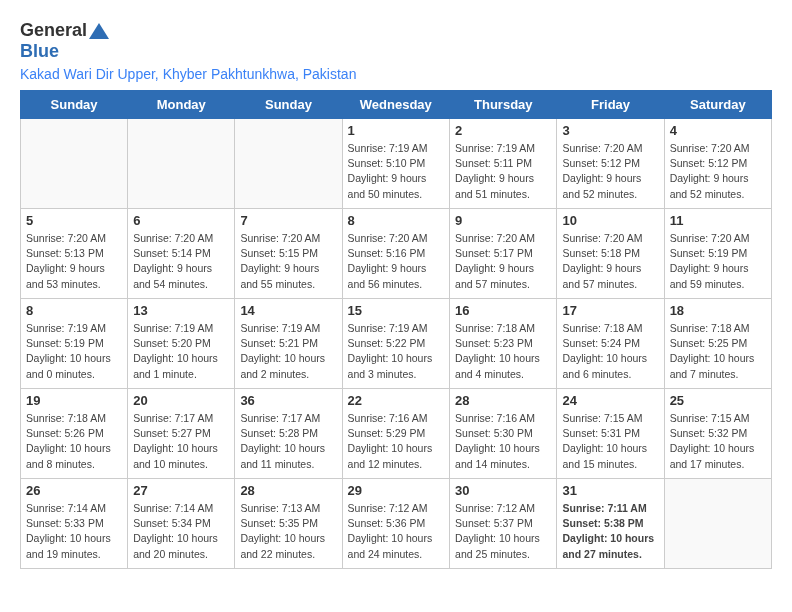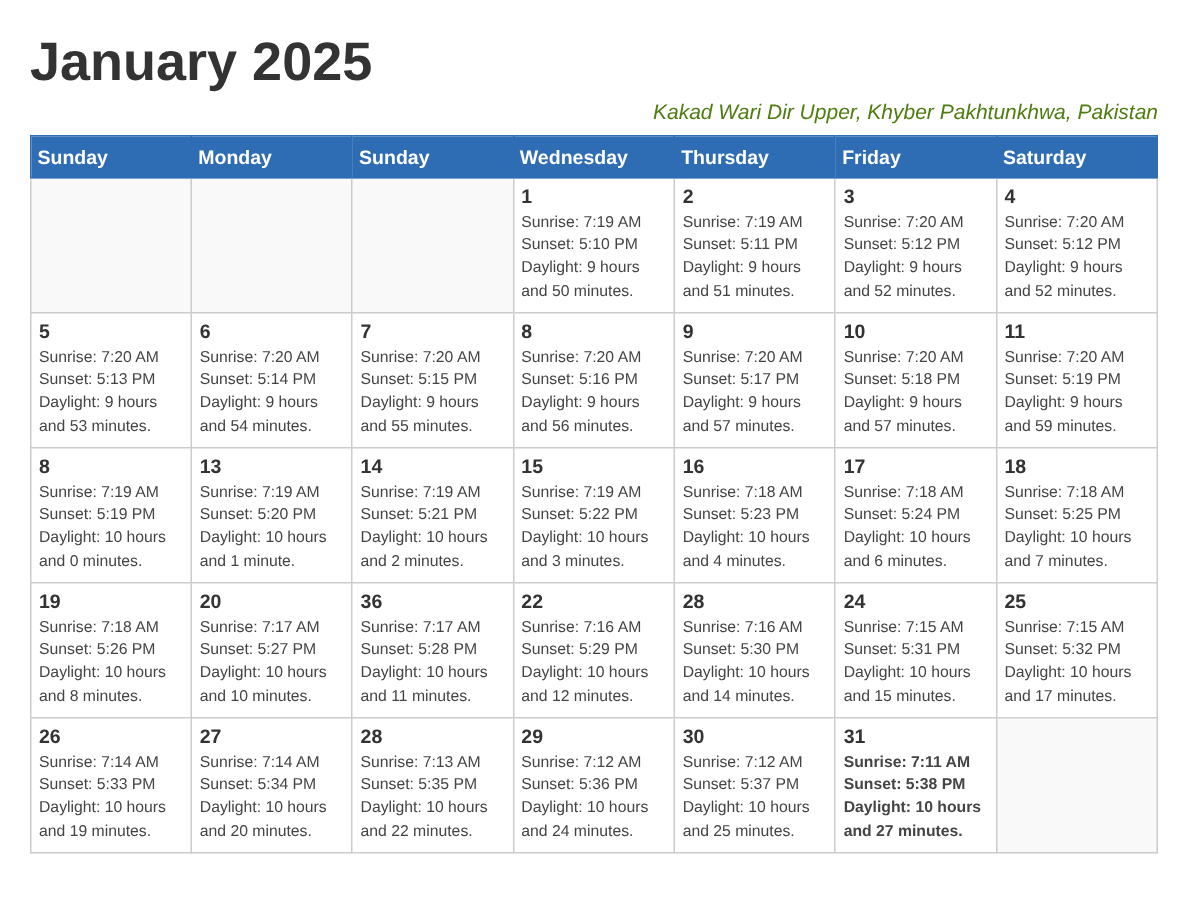--- a/index.html
+++ b/index.html
@@ -25,35 +25,34 @@
       display: flex;
       align-items: center;
     }
     .month-title {
       font-size: 36px;
       font-weight: bold;
       color: #333;
       text-align: right;
     }
     .subtitle {
-      text-align: right;
+      text-align: left;
       font-size: 14px;
-      color: #4d7c0f;
+      color: #3b82f6;
       margin-bottom: 8px;
-      font-style: italic;
     }
     .calendar {
       width: 100%;
       border-collapse: collapse;
       font-size: 11px;
     }
     .calendar th {
       background-color: #2e6db4;
       color: #fff;
-      text-align: left;
+      text-align: center;
       padding: 6px 4px;
       font-size: 13px;
       border: 1px solid #2e6db4;
     }
     .calendar td {
       border: 1px solid #ccc;
       vertical-align: top;
       padding: 4px 5px;
       width: 108px;
       min-height: 80px;
@@ -74,21 +73,31 @@
       line-height: 1.45;
     }
     .week-row td {
       height: 90px;
     }
   </style>
 </head>
 <body>
 
 <div class="header">
-  <div class="month-title">January 2025</div>
+  <div class="logo">
+    <div class="logo-line">
+      <span style="font-size:18px;font-weight:bold;color:#333;">General</span>
+      <svg width="20" height="16" viewBox="0 0 20 16" style="margin:0 1px 0 2px;vertical-align:middle;">
+        <polygon points="10,0 20,16 0,16" fill="#2e6db4"></polygon>
+      </svg>
+    </div>
+    <div>
+      <span style="font-size:18px;font-weight:bold;color:#2e6db4;">Blue</span>
+    </div>
+  </div>
 </div>
 
 <div class="subtitle">Kakad Wari Dir Upper, Khyber Pakhtunkhwa, Pakistan</div>
 
 <table class="calendar">
   <thead>
     <tr>
     <th>Sunday</th>
         <th>Monday</th>
         <th>Sunday</th>

